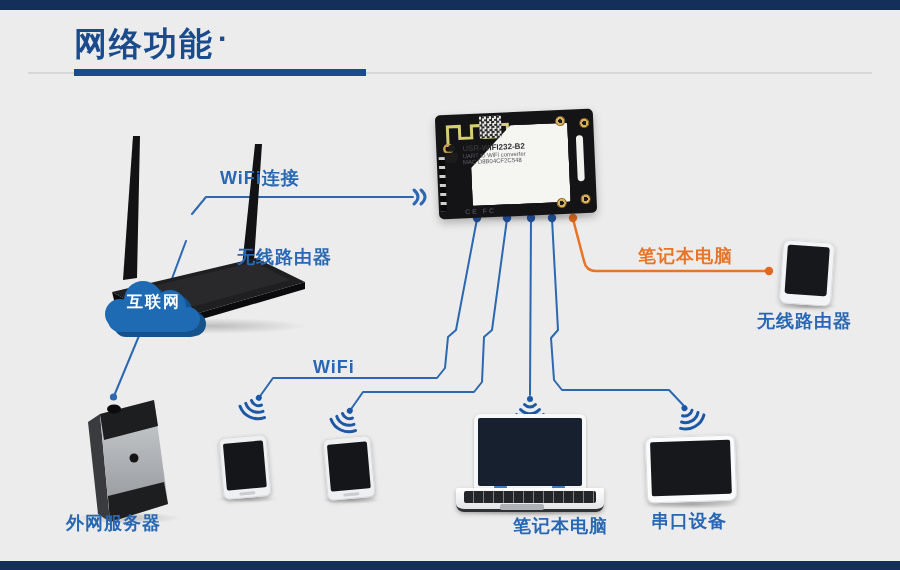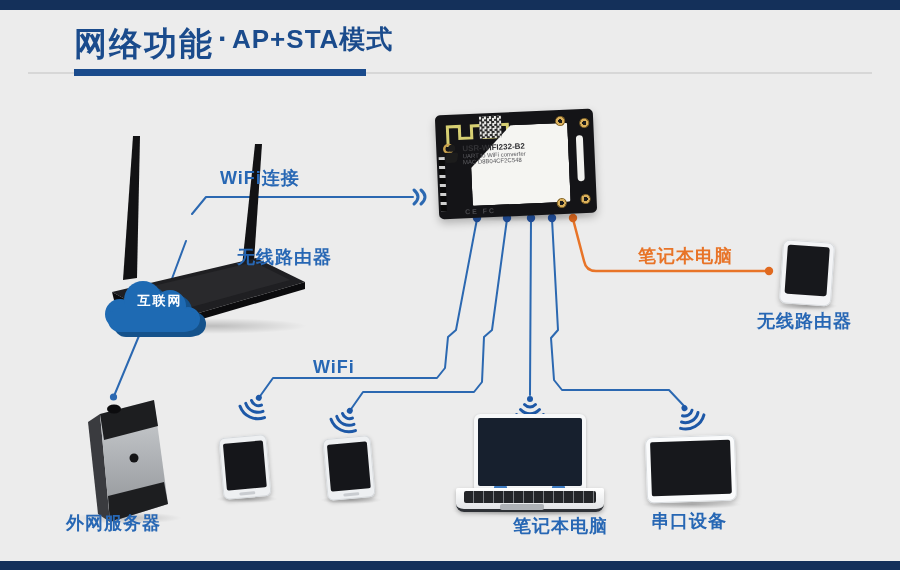--- a/index.html
+++ b/index.html
@@ -21,22 +21,22 @@
 
   .label { position:absolute; z-index:4; color:#2767b4; font-size:18px; font-weight:700; letter-spacing:1px; white-space:nowrap; }
   .label.orange { color:#e87428; }
 
   .shadow { position:absolute; z-index:1; background:radial-gradient(ellipse at center, rgba(0,0,0,.20) 0%, rgba(0,0,0,0) 70%); }
 
   .devsvg { position:absolute; z-index:3; }
 
   
   .cloud-wrap { position:absolute; left:96px; top:270px; width:112px; height:70px; z-index:3; }
-  .cloud-text { position:absolute; left:8px; top:22px; width:100%; text-align:center; color:#ffffff;
-                font-size:13px; font-weight:700; letter-spacing:2px; z-index:4; }
+  .cloud-text { position:absolute; left:2px; top:22px; width:100%; text-align:center; color:#ffffff;
+                font-size:16px; font-weight:700; letter-spacing:2px; z-index:4; }
 
   
   .module { position:absolute; left:437px; top:112px; width:158px; height:104px; z-index:3;
             transform:rotate(-2.5deg); background:#141417; border-radius:5px;
             box-shadow:0 4px 8px rgba(0,0,0,.25); }
   .mod-antenna { position:absolute; left:2px; top:2px; }
   .mod-pins { position:absolute; left:2px; top:42px; width:6px; height:54px;
               background:repeating-linear-gradient(180deg,#cfcfcf 0 3px,#0a0a0a 3px 9px); }
   .mod-label { position:absolute; left:34px; top:13px; right:26px; bottom:12px; background:#f5f5f2;
                clip-path:polygon(42% 0, 100% 0, 100% 100%, 0 100%, 0 52%); border-radius:2px; }
@@ -92,21 +92,20 @@
 </head>
 <body>
 
 <div class="canvas">
 
   <div class="topbar"></div>
 
   <div class="title-row">
     <span class="title-main">网络功能</span>
     <span class="title-sep">·</span>
-    <span class="title-sub">AP+STA模式</span>
   </div>
   <div class="rule-thin"></div>
   <div class="rule-thick"></div>
 
   <svg class="overlay" width="900" height="570" viewBox="0 0 900 570">
     <g fill="none" stroke="#2b68b1" stroke-width="2" stroke-linejoin="round" stroke-linecap="round">
       <path d="M192,214 L206,197 L413,197"></path>
       <path d="M186,241 L170,284"></path>
       <path d="M141,331 L114,396"></path>
       <path d="M477,219 L456,330 L448,337 L445,368 L437,378 L273,378 L258,399"></path>

